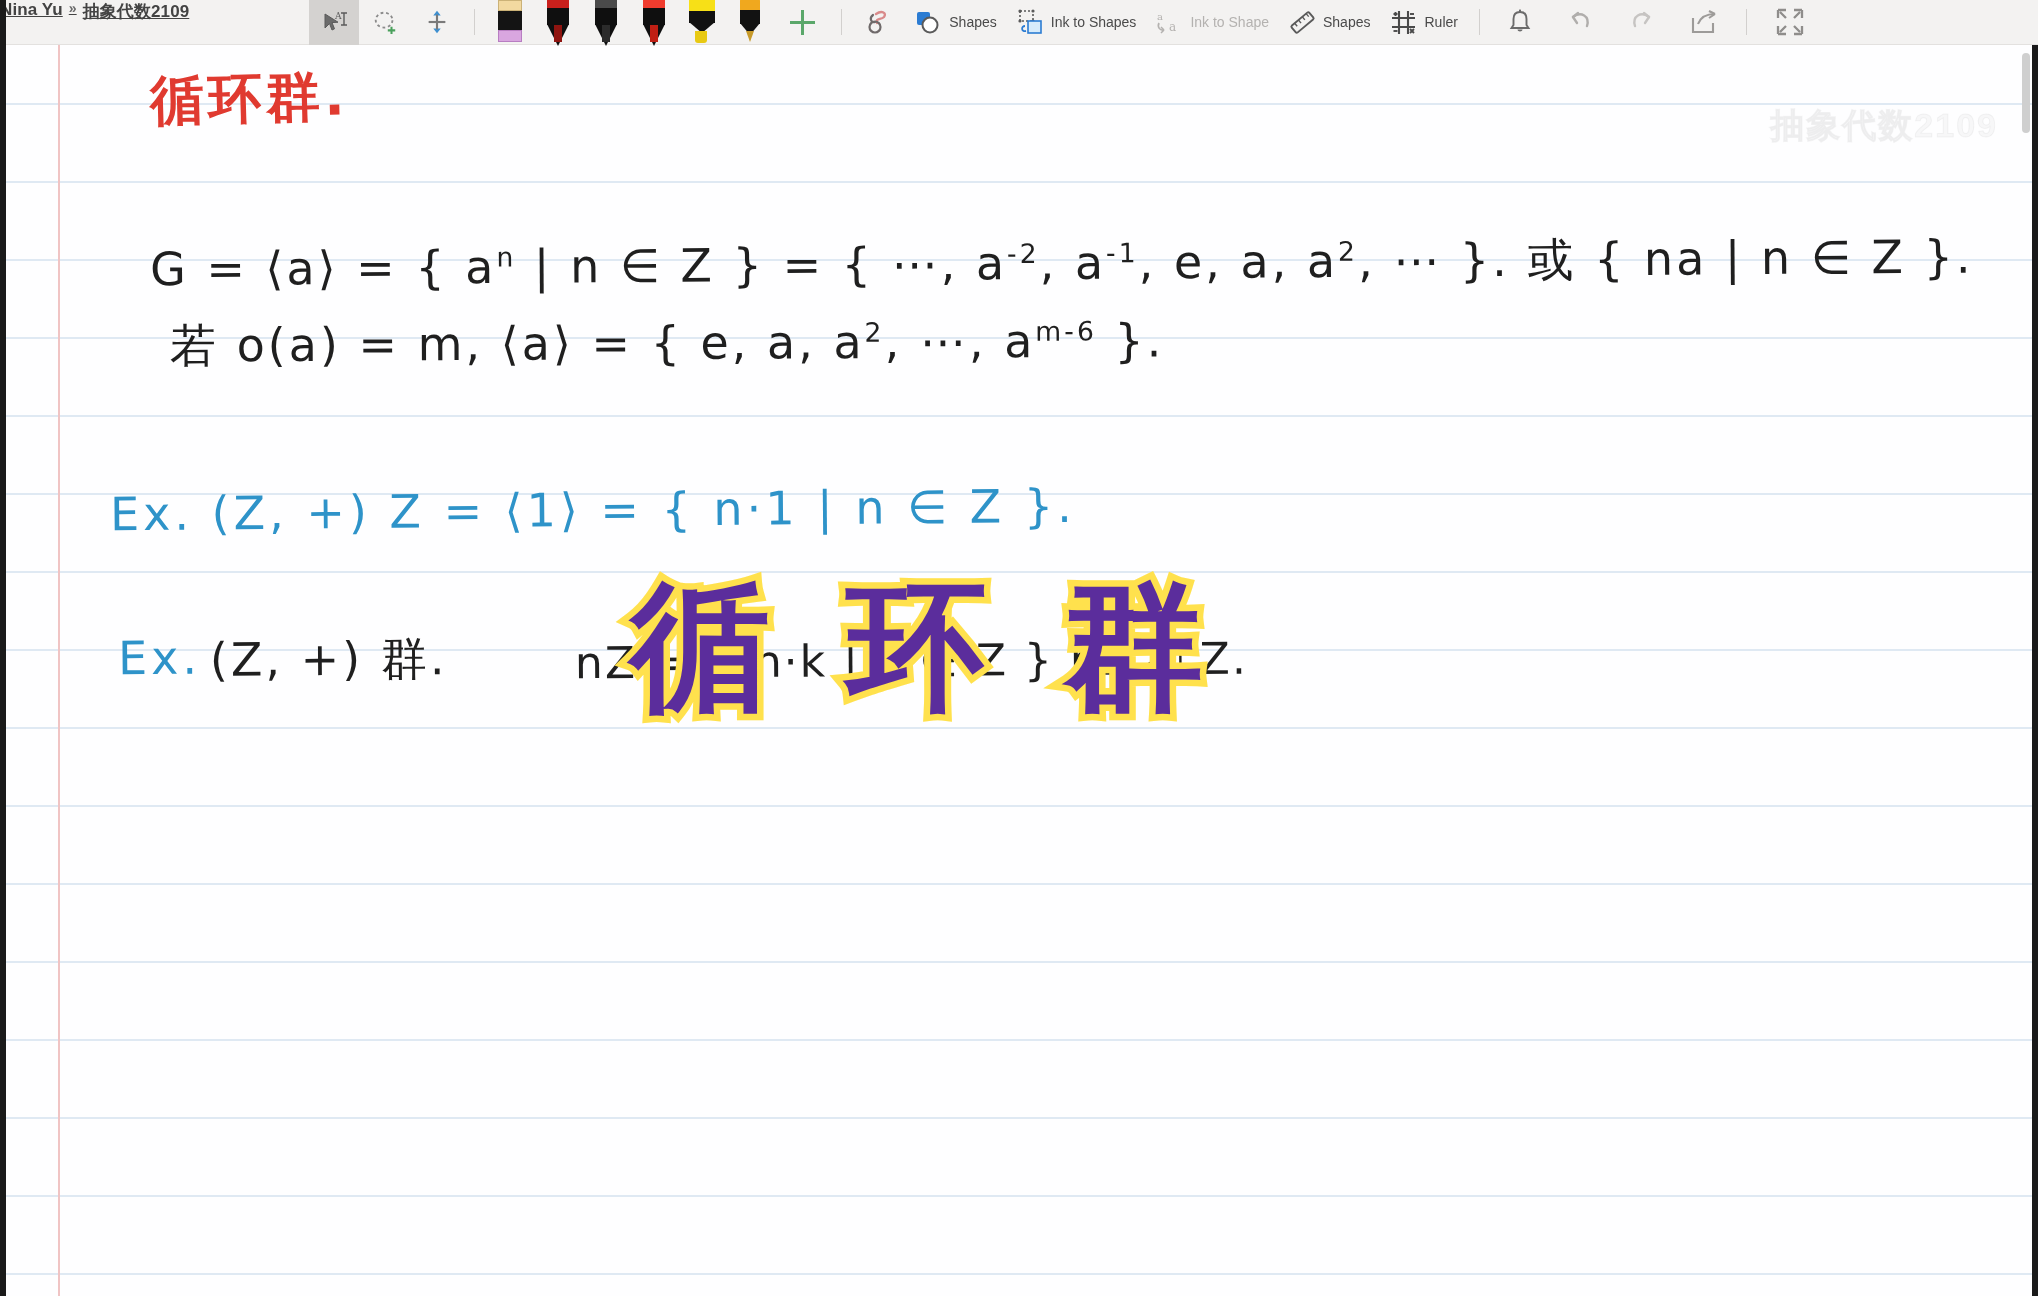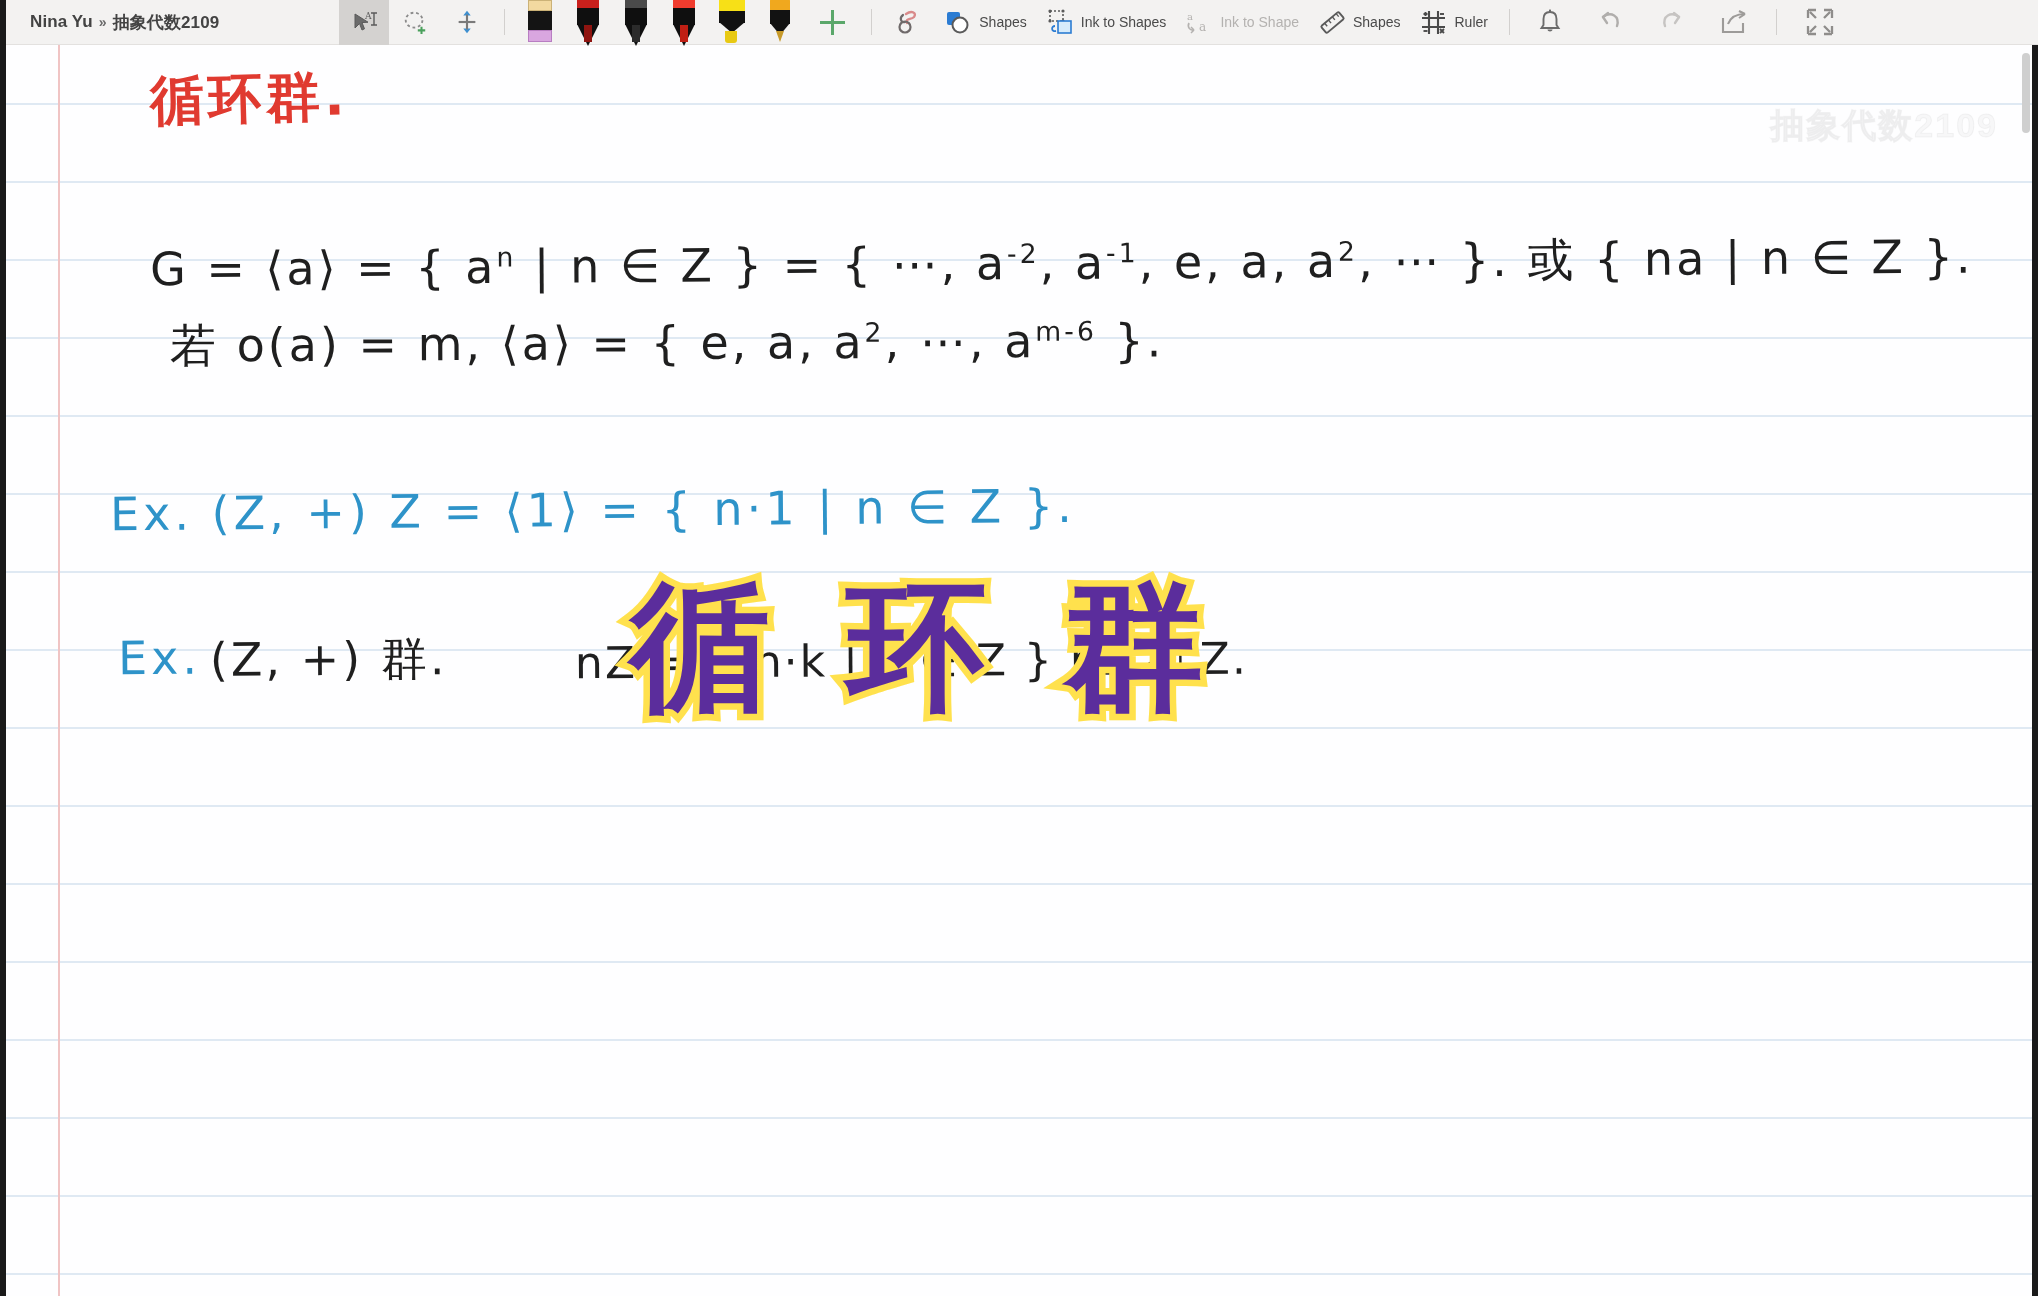--- a/index.html
+++ b/index.html
@@ -26,28 +26,28 @@
     align-items: center;
     z-index: 50;
   }
   #toolbar-left-edge {
     position: absolute; left: 0; top: 0;
     width: 6px; height: 45px;
     background: #1a1a1a;
   }
 
   .breadcrumb {
-    display: flex; align-items: center;
-    padding-left: 30px;
+    display: flex; 
     height: 45px;
     font-size: 17px;
     color: #434343;
     font-weight: 600;
     white-space: nowrap;
     letter-spacing: 0.1px;
+    text-decoration: underline;
   }
   .breadcrumb .sep {
     margin: 0 6px;
     color: #6b6b6b;
     font-size: 14px;
   }
 
   .tb-spacer { flex: 0 0 auto; }
 
   .tb-btn {

